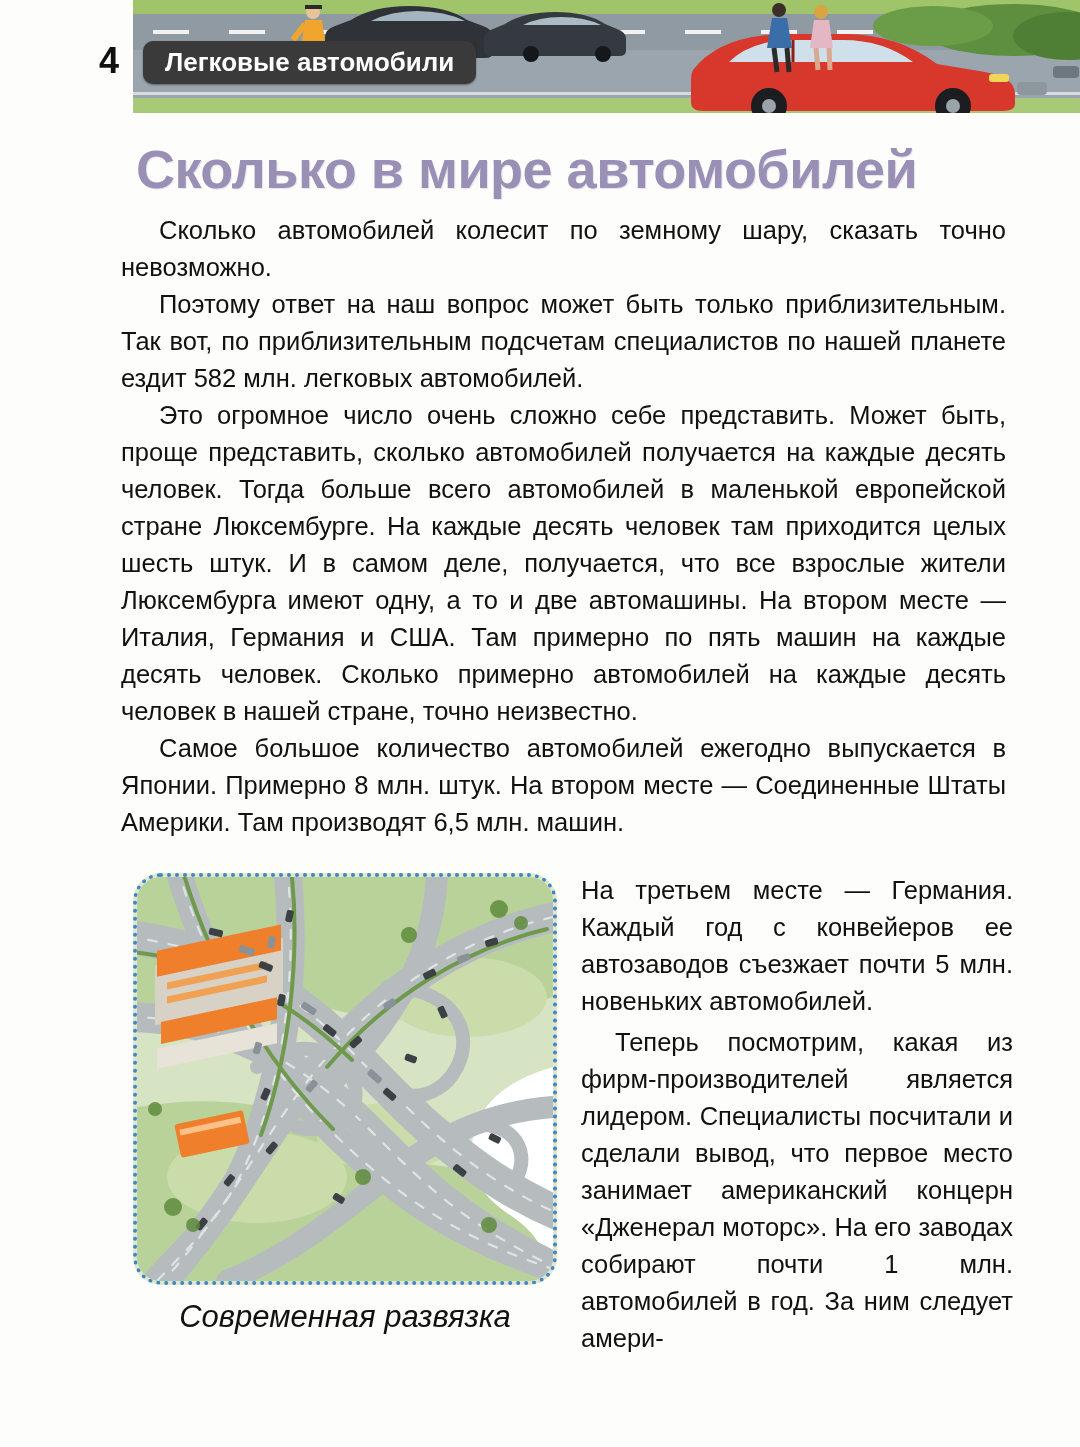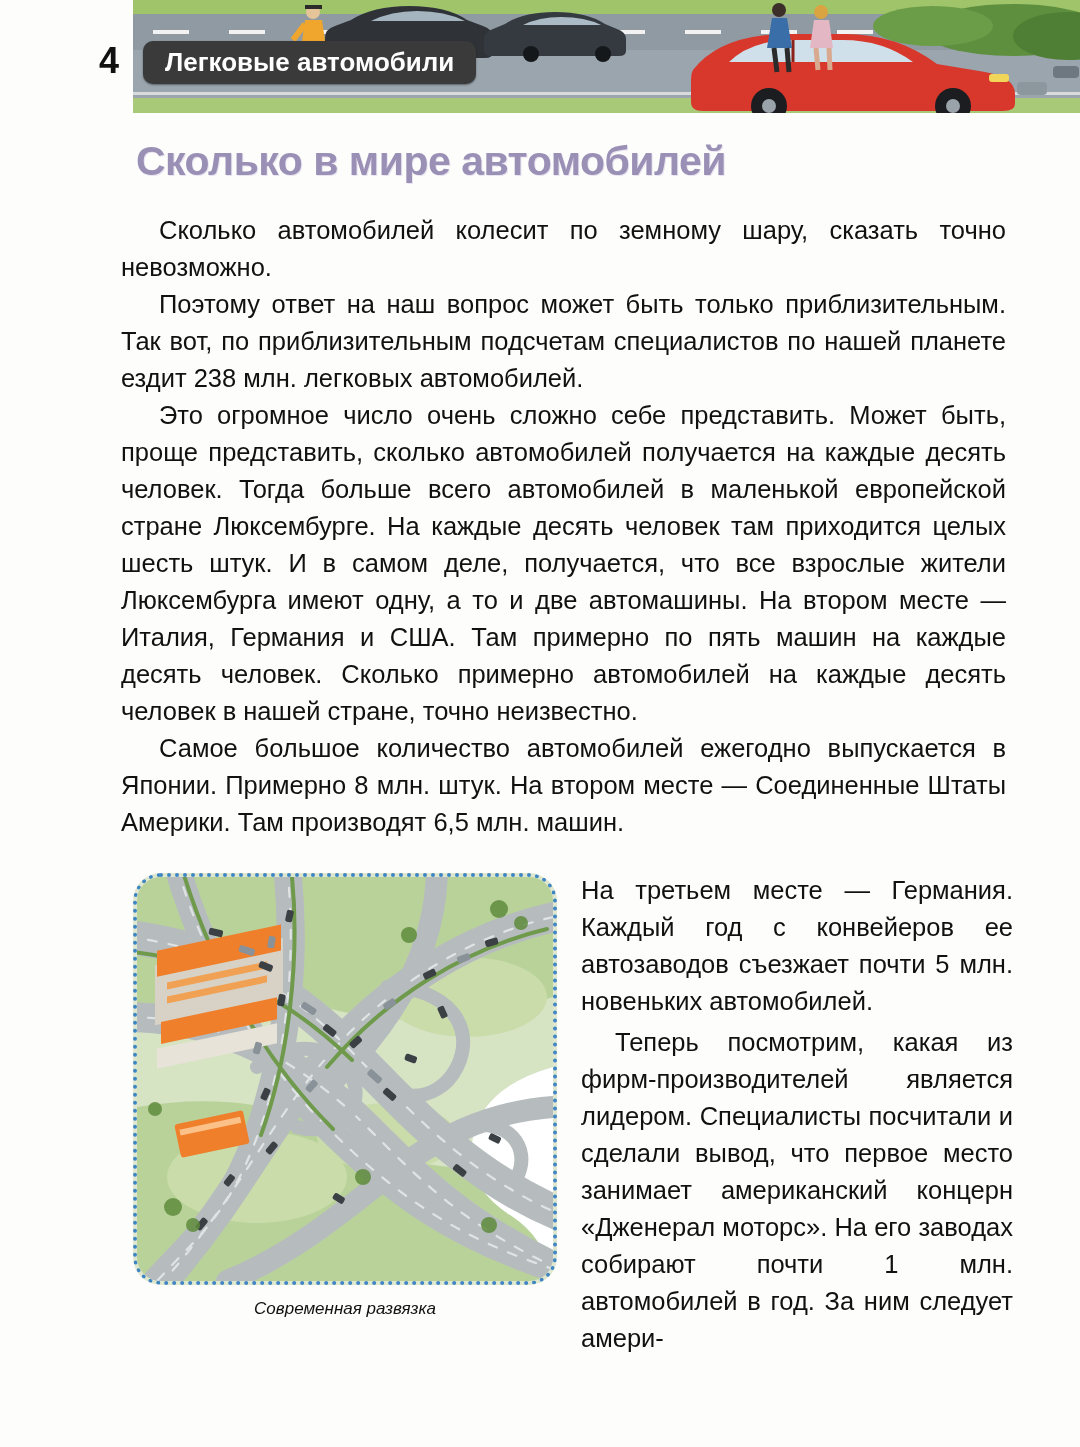--- a/index.html
+++ b/index.html
@@ -56,21 +56,21 @@
     font-weight: bold;
     white-space: nowrap;
   }
 
   
   .article-title {
     position: absolute;
     left: 136px;
     top: 138px;
     width: 880px;
-    font-size: 41px;
+    font-size: 54px;
     font-weight: bold;
     color: #9a8fb5;
     letter-spacing: -0.5px;
     text-shadow: 1px 1px 0 #e8e4f0;
   }
 
   
   .col-full {
     position: absolute;
     left: 121px;
@@ -110,21 +110,21 @@
     border-radius: 28px;
     padding: 0;
     box-sizing: border-box;
     overflow: hidden;
     background: #dfe7cf;
   }
   .figure-frame svg { display: block; }
   .figure-caption {
     margin-top: 14px;
     font-style: italic;
-    font-size: 17px;
+    font-size: 31px;
     color: #111;
     text-align: center;
   }
 </style>
 </head>
 <body>
 
 <div class="banner">
   <svg width="947" height="113" viewBox="0 0 947 113">
     <defs>
@@ -217,21 +217,21 @@
 <div class="page-number">4</div>
 
 <div class="chapter-tab">
   <span>Легковые автомобили</span>
 </div>
 
 <div class="article-title">Сколько в мире автомобилей</div>
 
 <div class="col-full">
   <p>Сколько автомобилей колесит по земному шару, сказать точно невозможно.</p>
-  <p>Поэтому ответ на наш вопрос может быть только приблизительным. Так вот, по приблизительным подсчетам специалистов по нашей планете ездит 238 млн. легковых автомобилей.</p>
+  <p>Поэтому ответ на наш вопрос может быть только приблизительным. Так вот, по приблизительным подсчетам специалистов по нашей планете ездит 582 млн. легковых автомобилей.</p>
   <p>Это огромное число очень сложно себе представить. Может быть, проще представить, сколько автомобилей получается на каждые десять человек. Тогда больше всего автомобилей в маленькой европейской стране Люксембурге. На каждые десять человек там приходится целых шесть штук. И в самом деле, получается, что все взрослые жители Люксембурга имеют одну, а то и две автомашины. На втором месте — Италия, Германия и США. Там примерно по пять машин на каждые десять человек. Сколько примерно автомобилей на каждые десять человек в нашей стране, точно неизвестно.</p>
   <p>Самое большое количество автомобилей ежегодно выпускается в Японии. Примерно 8 млн. штук. На втором месте — Соединенные Штаты Америки. Там производят 6,5 млн. машин.</p>
 </div>
 
 <div class="figure">
   <div class="figure-frame">
     <svg width="416" height="404" viewBox="0 0 416 404">
 
       <rect x="0" y="0" width="416" height="404" fill="#d7e4c4"></rect>
       <g fill="#b9d29a">

